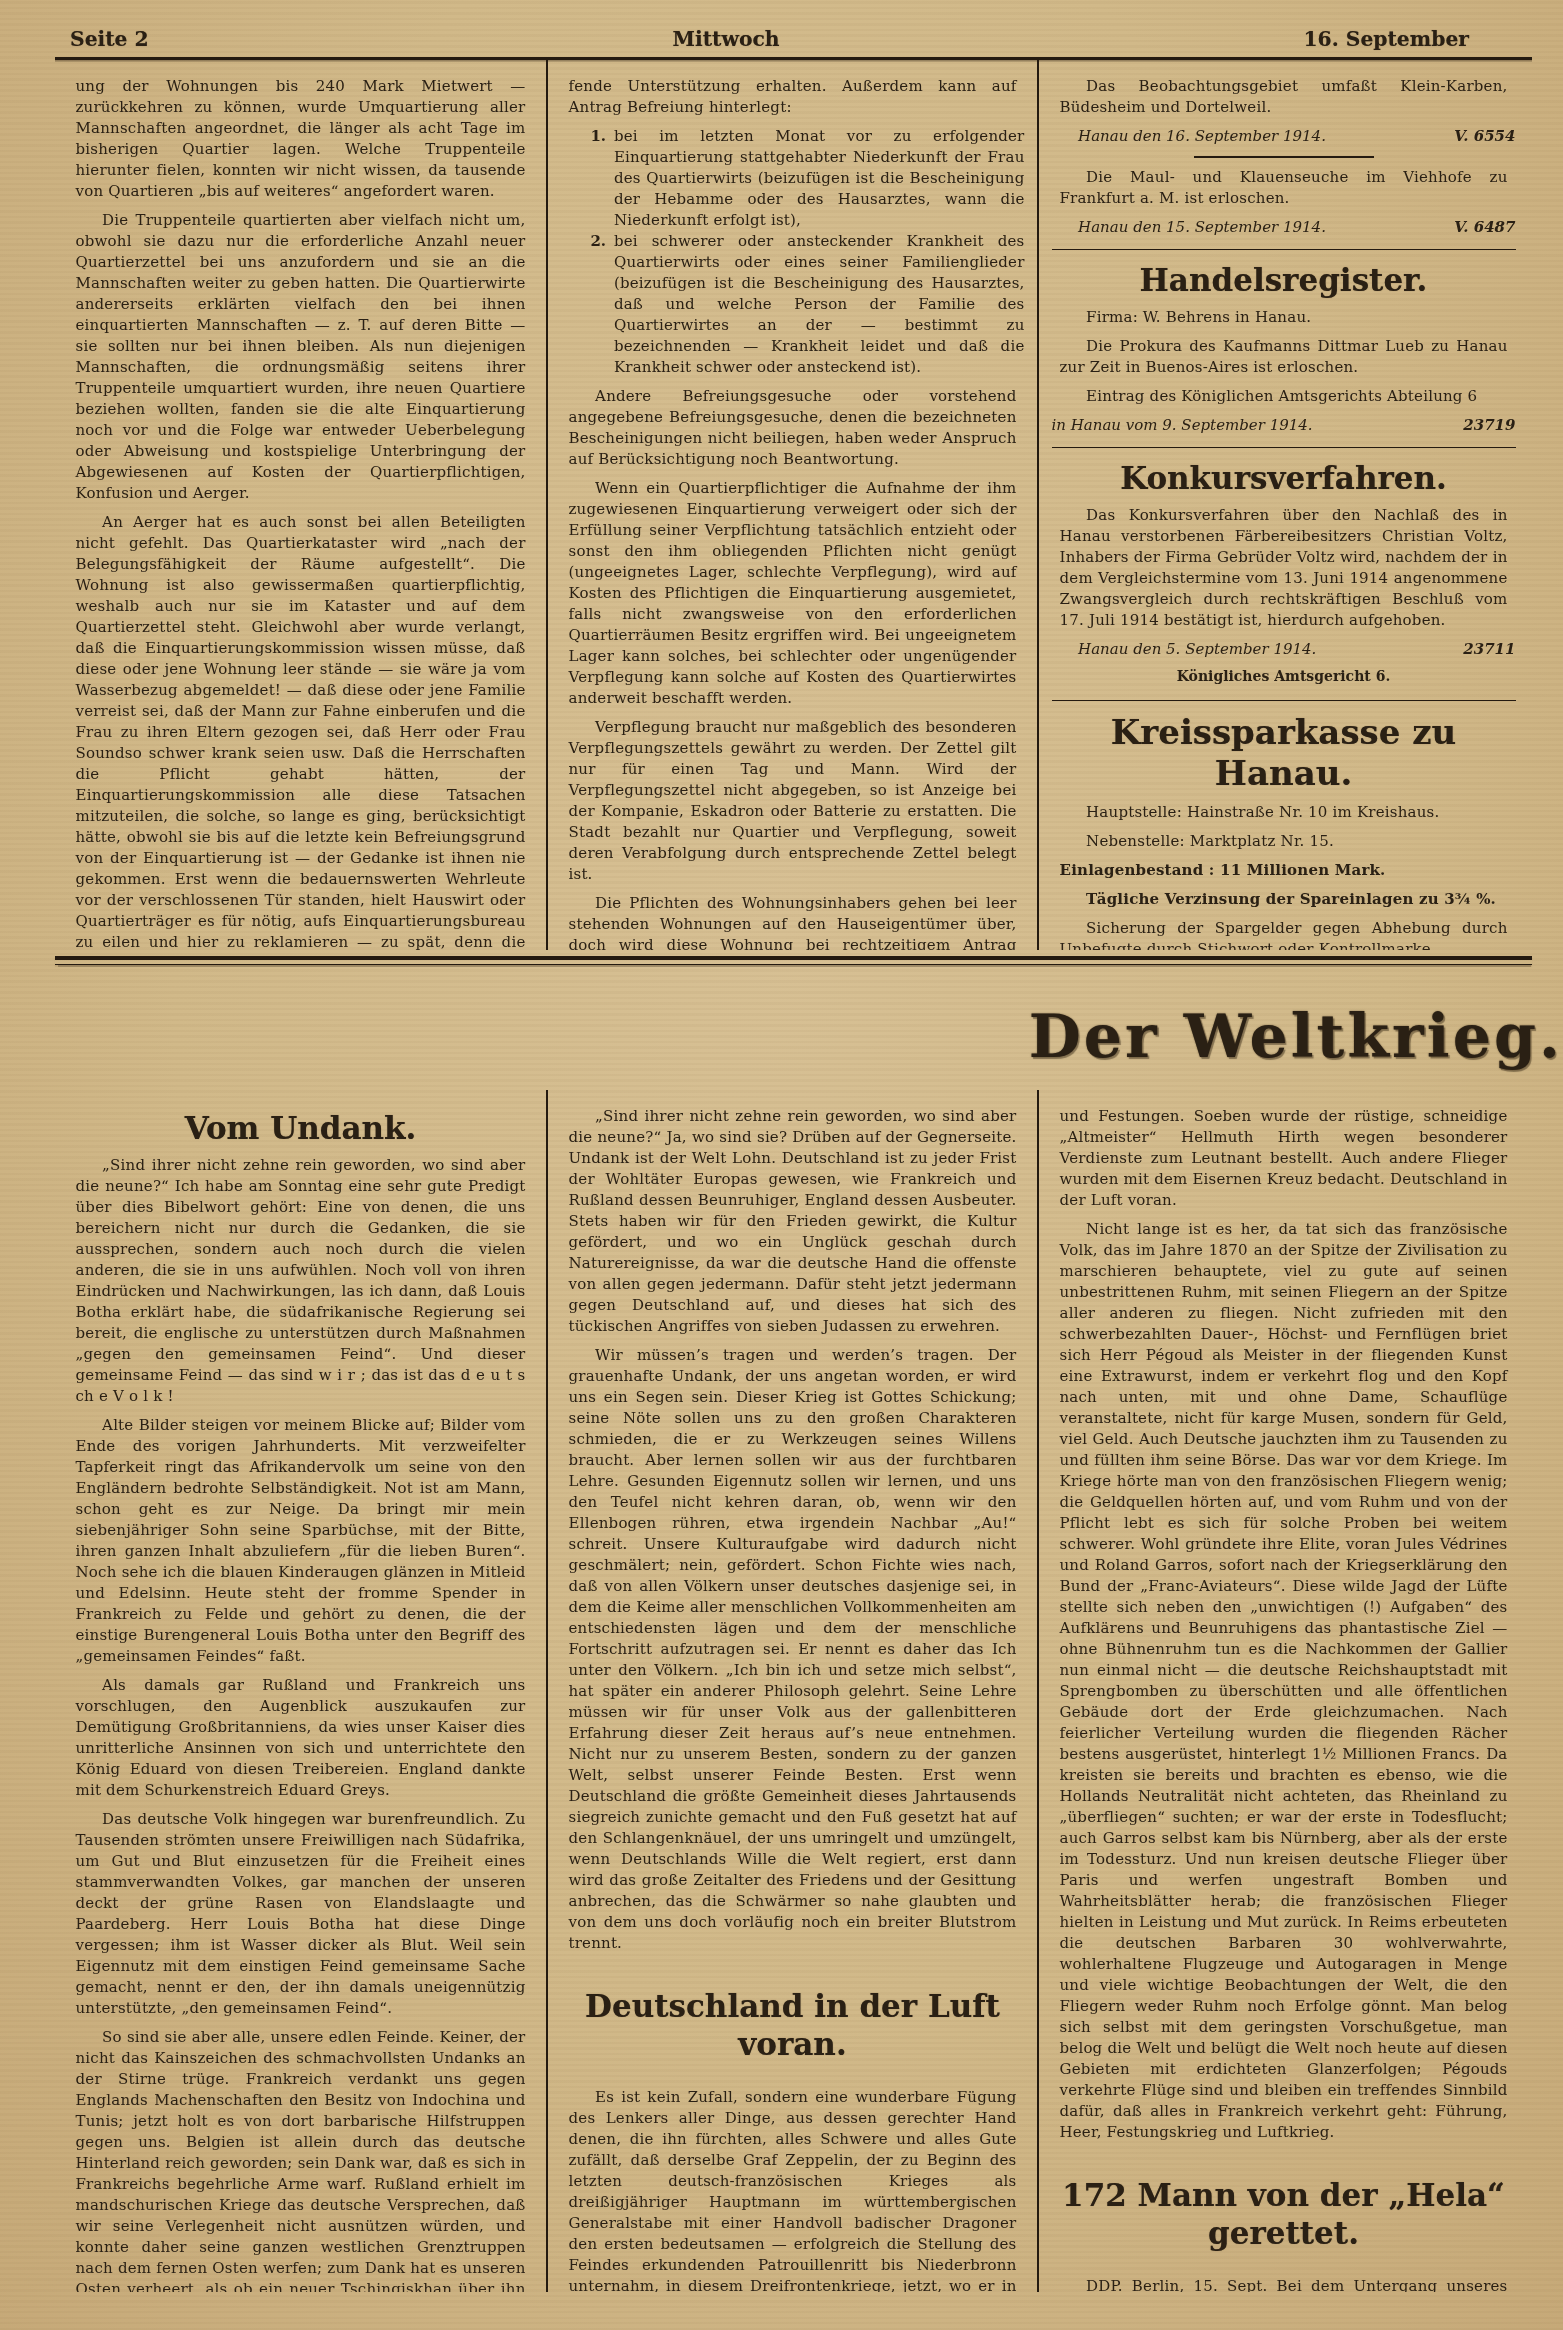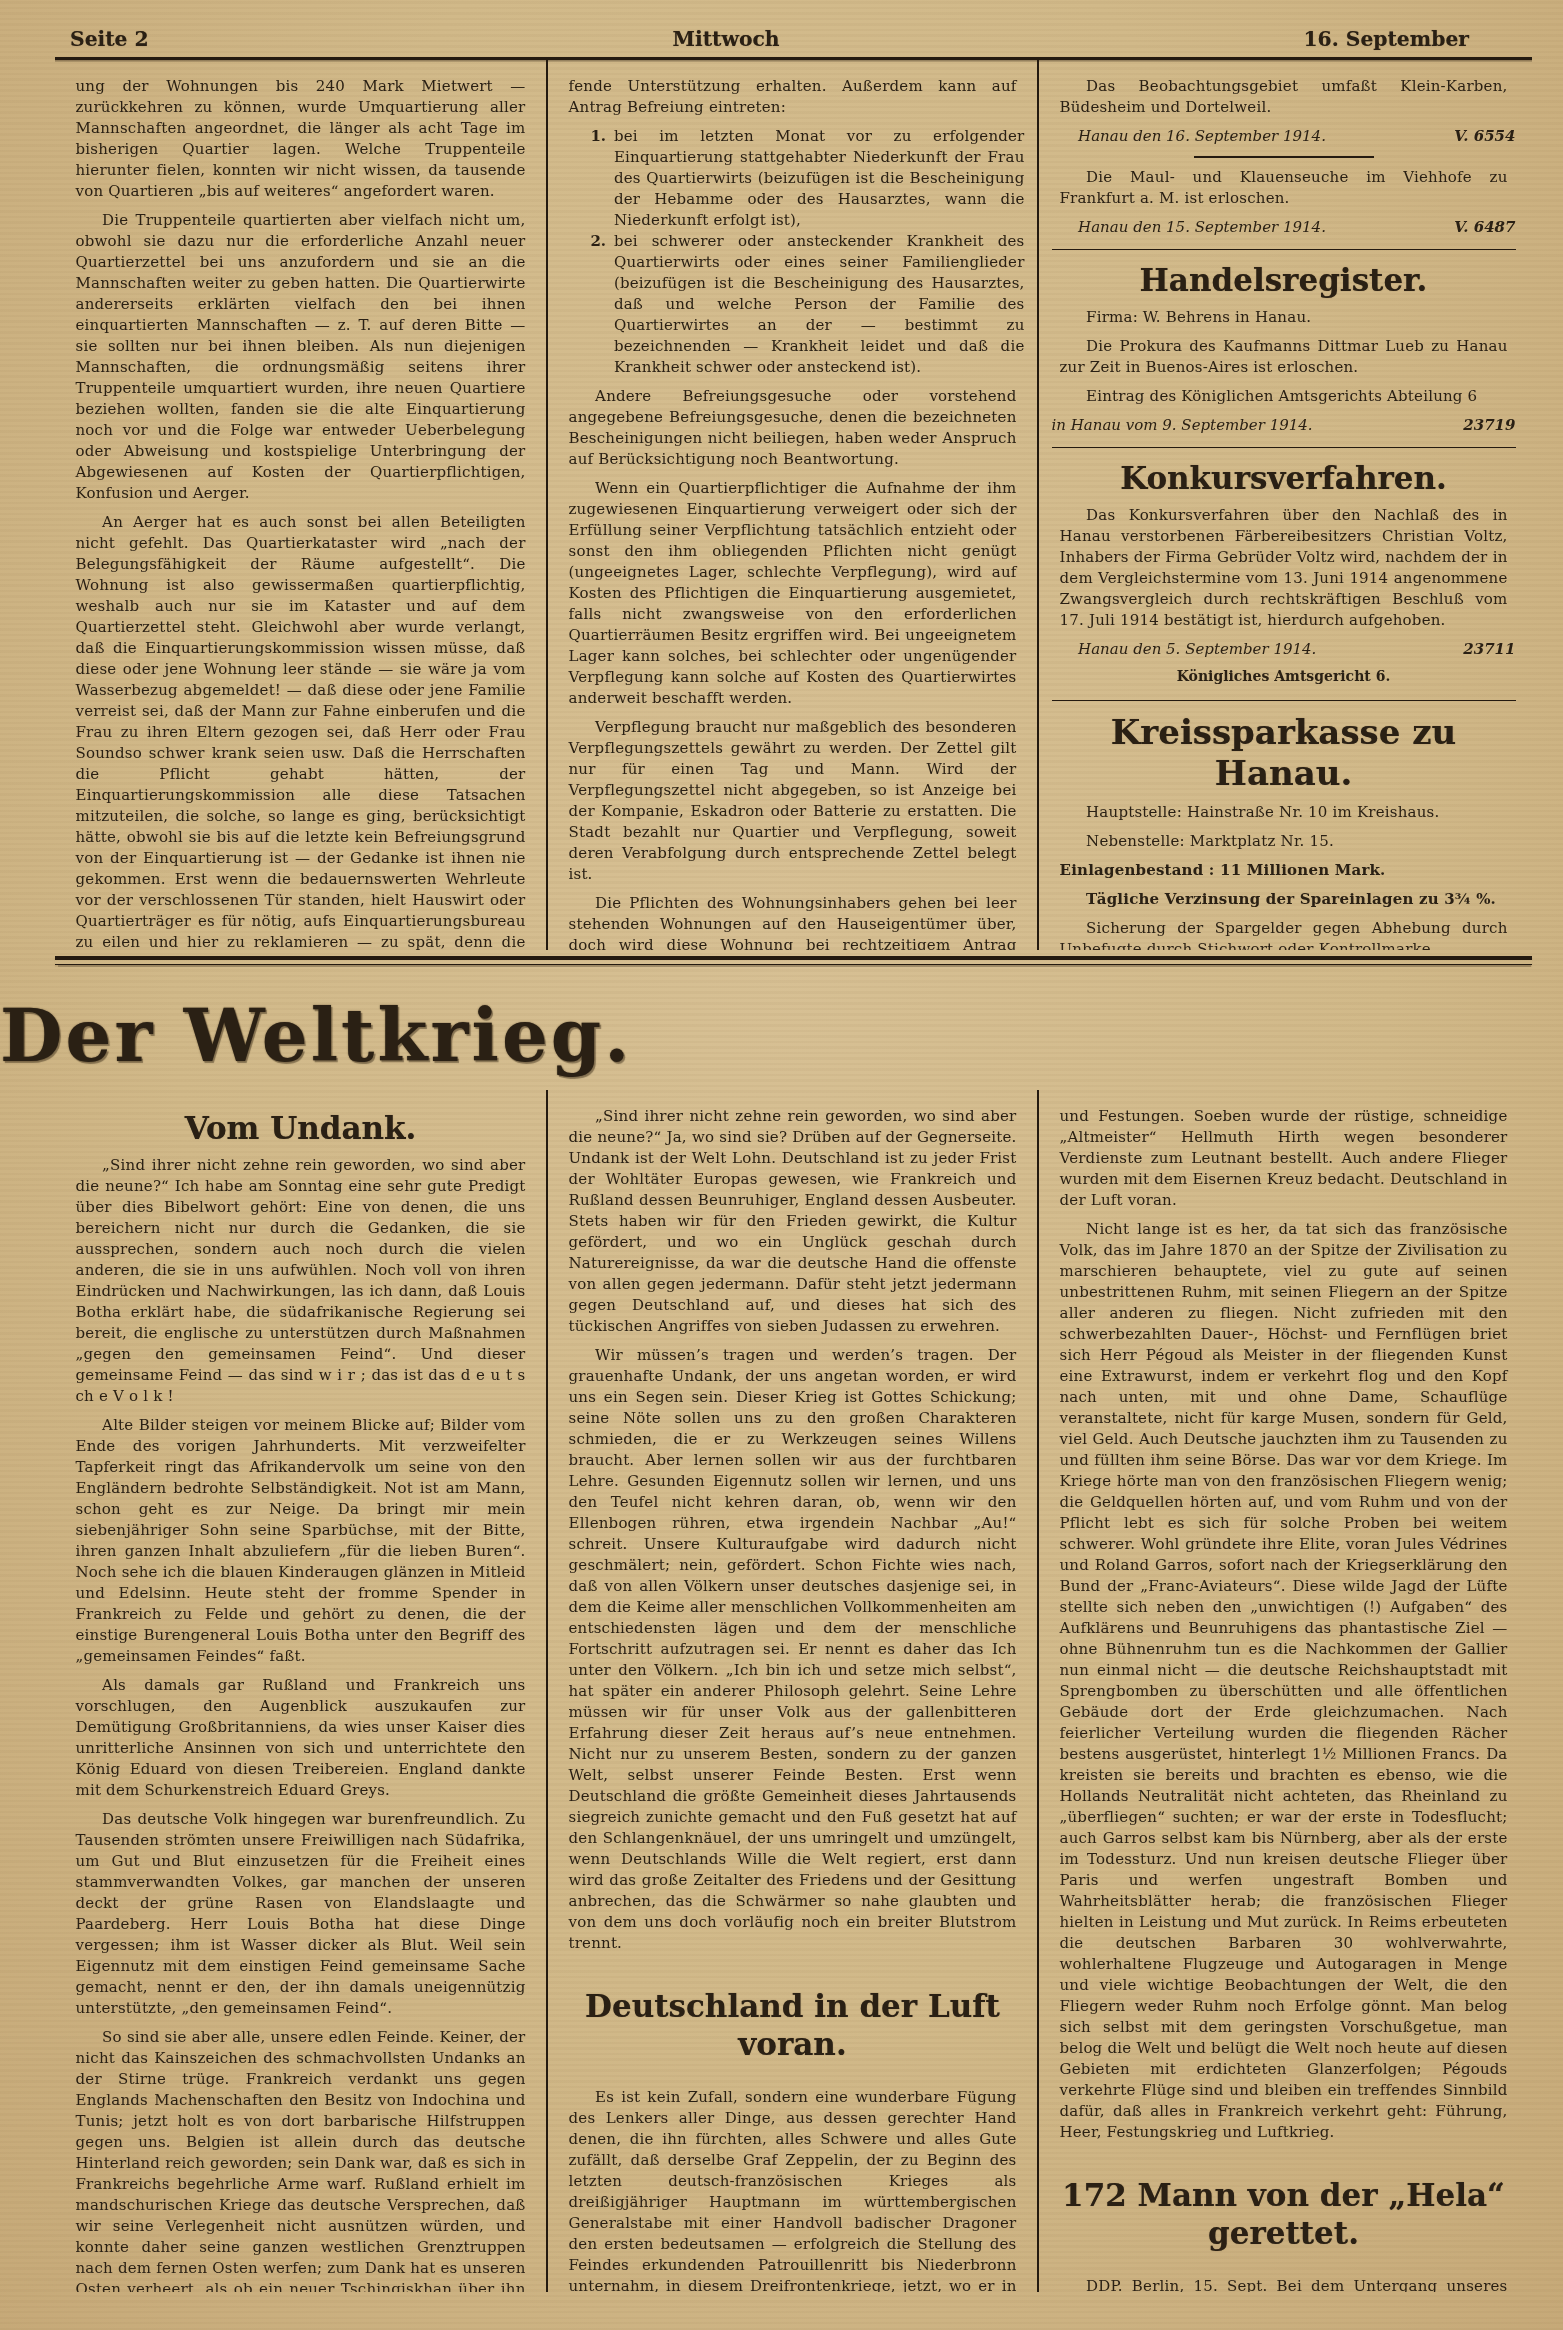--- a/index.html
+++ b/index.html
@@ -60,22 +60,22 @@
     border-top:4.7px solid var(--rule);
     border-bottom:1.6px solid var(--rule);
     height:3.9px;margin:6.3px 31px 0 55px;
     box-shadow:0 1.6px 0.8px rgba(40,26,12,.3);
   }
   .dateline{display:flex;justify-content:space-between;font-size:15px;line-height:21px;font-style:italic;}
   .dateline .dl{text-indent:26.6px;}
   .dateline .ref{font-weight:bold;}
   .centerline{text-indent:0;}
   .main-headline{
-    text-align:left;
-    font-size:72px;line-height:102px;
+    text-align:right;
+    font-size:60px;line-height:102px;
     font-weight:bold;
     margin:20.3px 0 3.1px;
     letter-spacing:3.1px;
     text-shadow:1.6px 1.6px 0.8px rgba(35,22,8,.4), 0 0 1.6px rgba(35,22,8,.6);
   }
   .spacer-s{height:7.8px;}
   .spacer-m{height:14px;}
 </style>
 </head>
 <body>
@@ -90,21 +90,21 @@
 <div class="columns top-section">
 
   <div class="col">
     <p class="p noindent">ung der Wohnungen bis 240 Mark Mietwert — zurückkehren zu können, wurde Umquartierung aller Mannschaften angeordnet, die länger als acht Tage im bisherigen Quartier lagen. Welche Truppenteile hierunter fielen, konnten wir nicht wissen, da tausende von Quartieren „bis auf weiteres“ angefordert waren.</p>
     <p class="p">Die Truppenteile quartierten aber vielfach nicht um, obwohl sie dazu nur die erforderliche Anzahl neuer Quartierzettel bei uns anzufordern und sie an die Mannschaften weiter zu geben hatten. Die Quartierwirte andererseits erklärten vielfach den bei ihnen einquartierten Mannschaften — z. T. auf deren Bitte — sie sollten nur bei ihnen bleiben. Als nun diejenigen Mannschaften, die ordnungsmäßig seitens ihrer Truppenteile umquartiert wurden, ihre neuen Quartiere beziehen wollten, fanden sie die alte Einquartierung noch vor und die Folge war entweder Ueberbelegung oder Abweisung und kostspielige Unterbringung der Abgewiesenen auf Kosten der Quartierpflichtigen, Konfusion und Aerger.</p>
     <p class="p">An Aerger hat es auch sonst bei allen Beteiligten nicht gefehlt. Das Quartierkataster wird „nach der Belegungsfähigkeit der Räume aufgestellt“. Die Wohnung ist also gewissermaßen quartierpflichtig, weshalb auch nur sie im Kataster und auf dem Quartierzettel steht. Gleichwohl aber wurde verlangt, daß die Einquartierungskommission wissen müsse, daß diese oder jene Wohnung leer stände — sie wäre ja vom Wasserbezug abgemeldet! — daß diese oder jene Familie verreist sei, daß der Mann zur Fahne einberufen und die Frau zu ihren Eltern gezogen sei, daß Herr oder Frau Soundso schwer krank seien usw. Daß die Herrschaften die Pflicht gehabt hätten, der Einquartierungskommission alle diese Tatsachen mitzuteilen, die solche, so lange es ging, berücksichtigt hätte, obwohl sie bis auf die letzte kein Befreiungsgrund von der Einquartierung ist — der Gedanke ist ihnen nie gekommen. Erst wenn die bedauernswerten Wehrleute vor der verschlossenen Tür standen, hielt Hauswirt oder Quartierträger es für nötig, aufs Einquartierungsbureau zu eilen und hier zu reklamieren — zu spät, denn die Quartierzettel waren in den Händen der Militärbehörde und nur mit dieser hat die Einquartierungskommission zu tun.</p>
 
   </div>
 
   <div class="col">
-    <p class="p noindent">fende Unterstützung erhalten.  Außerdem kann auf Antrag Befreiung eintreten:</p>
+    <p class="p noindent">fende Unterstützung erhalten.  Außerdem kann auf Antrag Befreiung hinterlegt:</p>
     <div class="num-item">
       <span class="num">1.</span>
       <span class="itext">bei im letzten Monat vor zu erfolgender Einquartierung stattgehabter Niederkunft der Frau des Quartierwirts (beizufügen ist die Bescheinigung der Hebamme oder des Hausarztes, wann die Niederkunft erfolgt ist),</span>
     </div>
     <div class="num-item">
       <span class="num">2.</span>
       <span class="itext">bei schwerer oder ansteckender Krankheit des Quartierwirts oder eines seiner Familienglieder (beizufügen ist die Bescheinigung des Hausarztes, daß und welche Person der Familie des Quartierwirtes an der — bestimmt zu bezeichnenden — Krankheit leidet und daß die Krankheit schwer oder ansteckend ist).</span>
     </div>
     <p class="p">Andere Befreiungsgesuche oder vorstehend angegebene Befreiungsgesuche, denen die bezeichneten Bescheinigungen nicht beiliegen, haben weder Anspruch auf Berücksichtigung noch Beantwortung.</p>
     <p class="p">Wenn ein Quartierpflichtiger die Aufnahme der ihm zugewiesenen Einquartierung verweigert oder sich der Erfüllung seiner Verpflichtung tatsächlich entzieht oder sonst den ihm obliegenden Pflichten nicht genügt (ungeeignetes Lager, schlechte Verpflegung), wird auf Kosten des Pflichtigen die Einquartierung ausgemietet, falls nicht zwangsweise von den erforderlichen Quartierräumen Besitz ergriffen wird. Bei ungeeignetem Lager kann solches, bei schlechter oder ungenügender Verpflegung kann solche auf Kosten des Quartierwirtes anderweit beschafft werden.</p>

